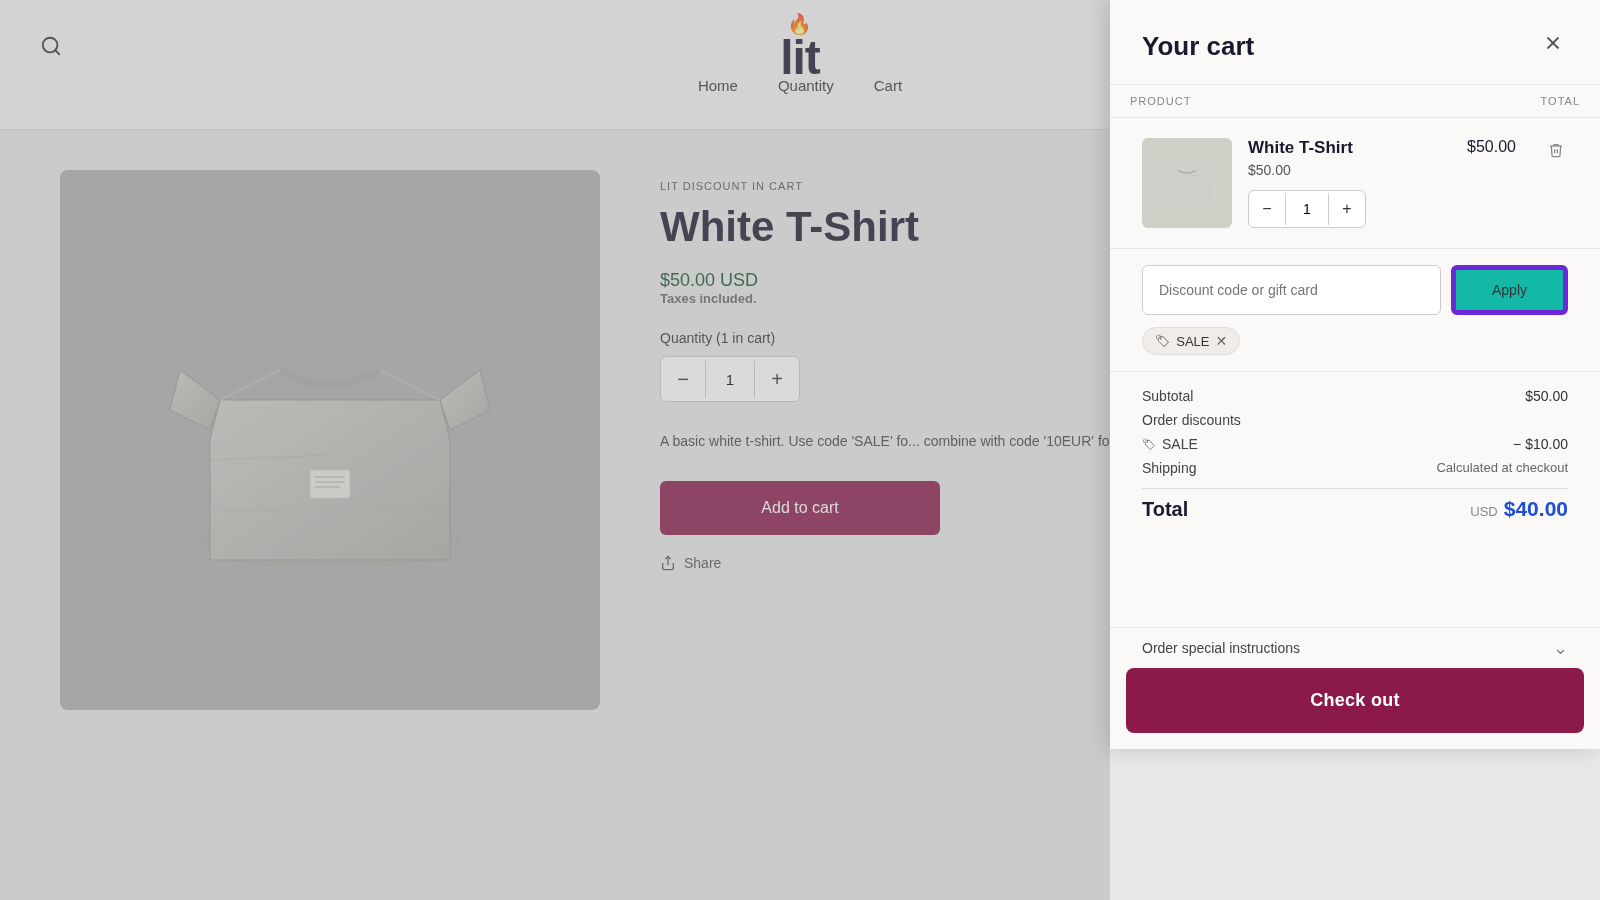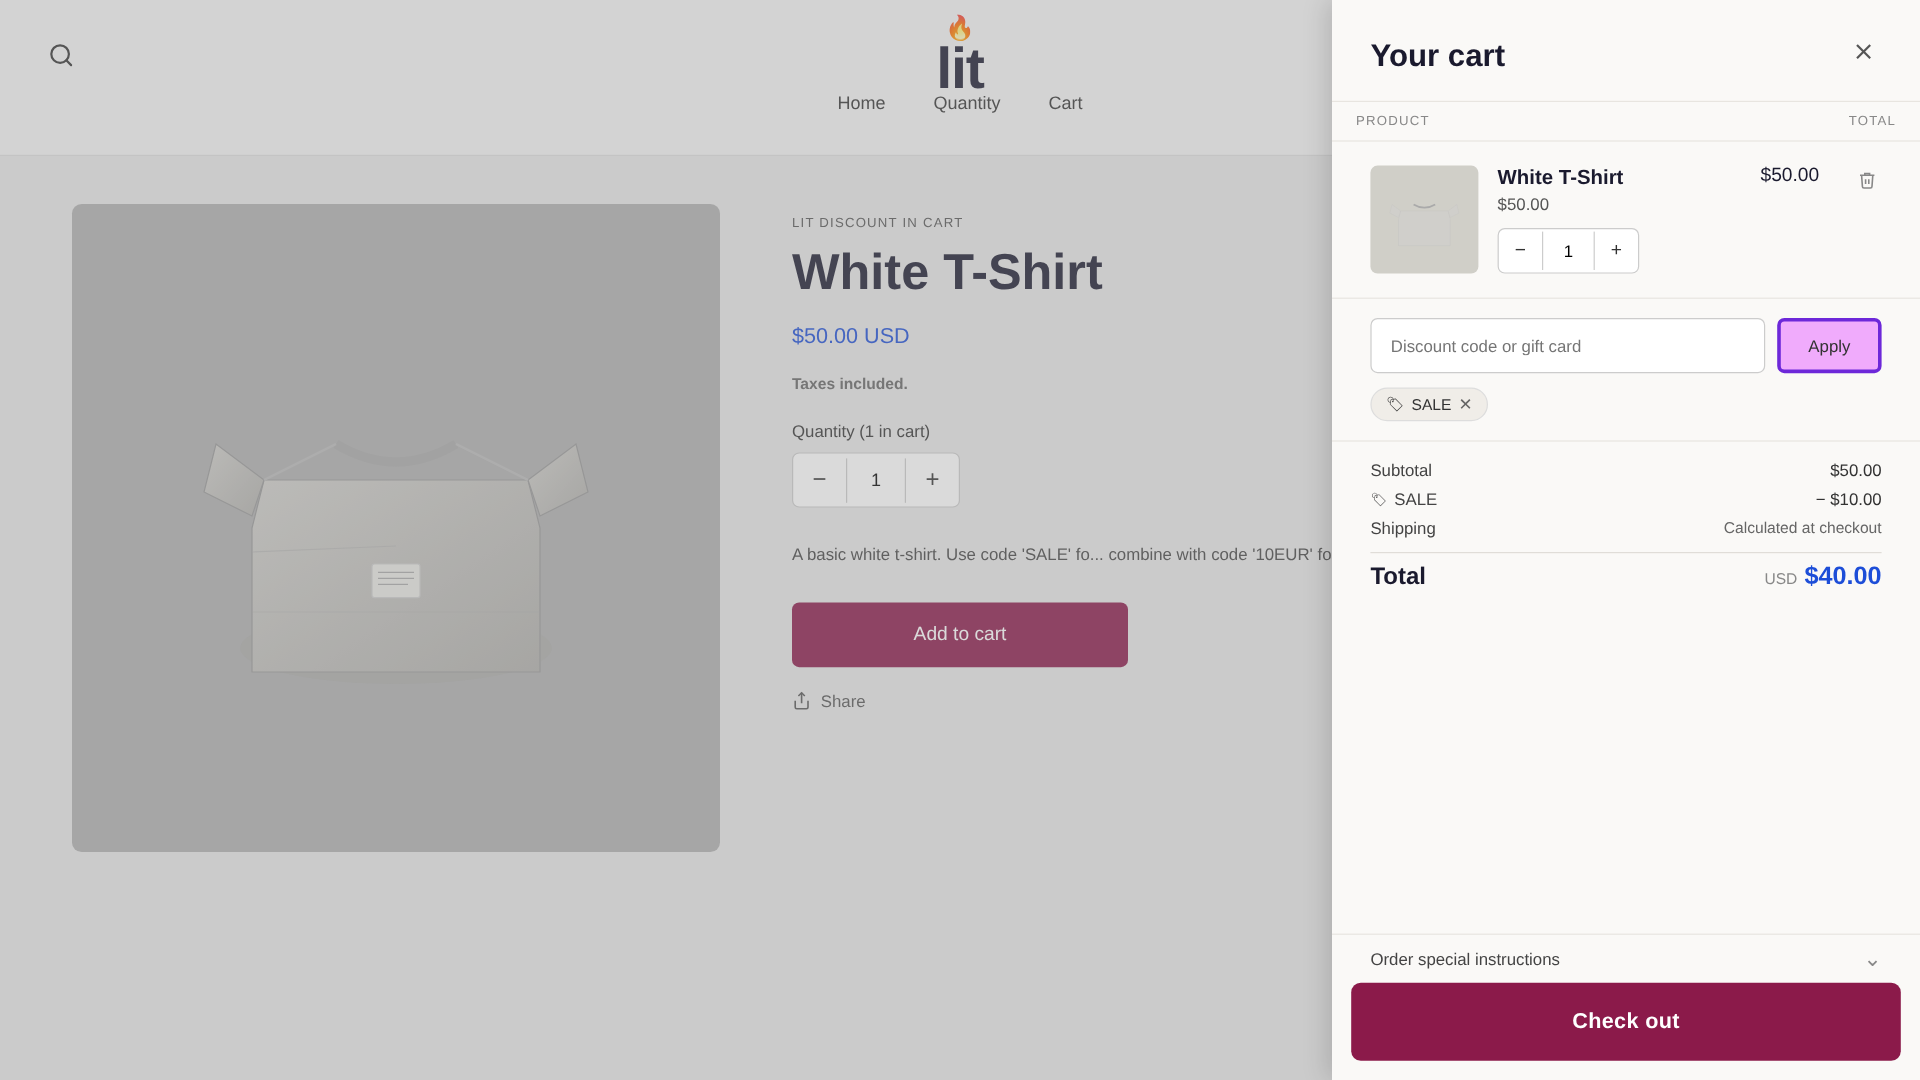--- a/index.html
+++ b/index.html
@@ -128,22 +128,22 @@
     .product-title {
       font-size: 42px;
       font-weight: 600;
       color: #1a1a2e;
       line-height: 1.1;
       margin-bottom: 20px;
     }
 
     .product-price {
       font-size: 18px;
-      color: #1d4ed8;
-      margin-bottom: 21px;
+      color: #14532d;
+      margin-bottom: 0;
     }
 
     .product-taxes {
       font-size: 13px;
       color: #666;
       margin-bottom: 24px;
       font-weight: bold;
     }
 
     .quantity-label {
@@ -215,21 +215,21 @@
       font-size: 14px;
       color: #555;
     }
 
     
     .cart-sidebar {
       position: absolute;
       top: 0;
       right: 0;
       width: 490px;
-      height: 900px;
+      height: 749px;
       background: #faf9f7;
       box-shadow: -4px 0 20px rgba(0,0,0,0.15);
       z-index: 10;
       display: flex;
       flex-direction: column;
     }
 
     .cart-header {
       display: flex;
       align-items: center;
@@ -370,23 +370,23 @@
       padding: 12px 16px;
       border: 1px solid #ccc;
       border-radius: 6px;
       font-size: 14px;
       background: #fff;
       color: #333;
       outline: none;
     }
 
     .apply-btn {
-      padding: 12px 23px;
-      background: #f0abfc;
-      border: 3px solid #6d28d9;
+      padding: 12px 36px;
+      background: #14b8a6;
+      border: 5px solid #6d28d9;
       border-radius: 6px;
       font-size: 14px;
       cursor: pointer;
       color: #333;
       font-weight: 500;
     }
 
     .discount-tag {
       display: inline-flex;
       align-items: center;
@@ -680,20 +680,23 @@
       <span>SALE</span>
       <span class="tag-remove">✕</span>
     </div>
   </div>
 
   <div class="cart-totals">
     <div class="totals-row">
       <span>Subtotal</span>
       <span class="amount">$50.00</span>
     </div>
+    <div class="totals-row">
+      <span>Order discounts</span>
+    </div>
     <div class="totals-row discount-row">
       <div class="discount-label-inner">
         <span style="font-size:11px;">🏷</span>
         <span>SALE</span>
       </div>
       <span class="discount-amount">− $10.00</span>
     </div>
     <div class="totals-row shipping-row">
       <span>Shipping</span>
       <span class="shipping-calc">Calculated at checkout</span>

